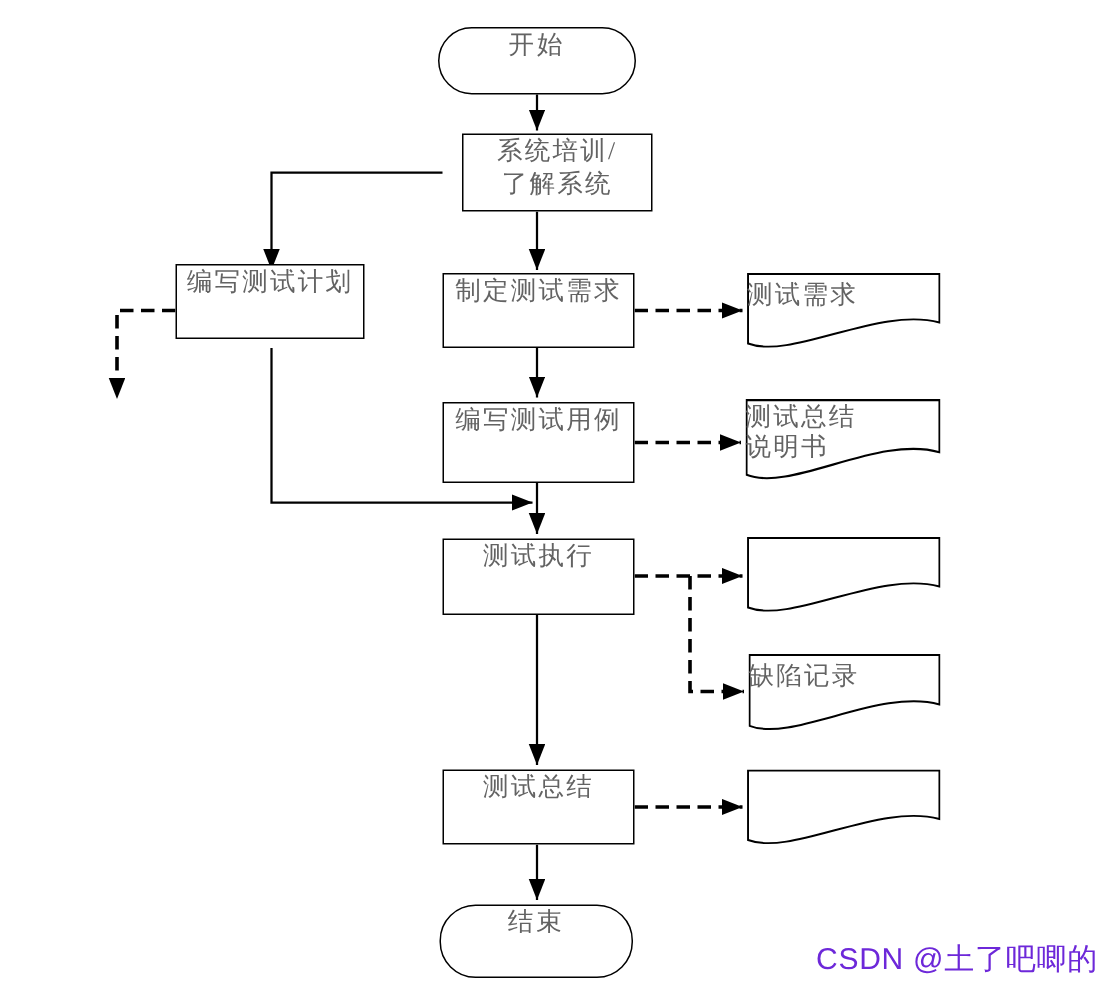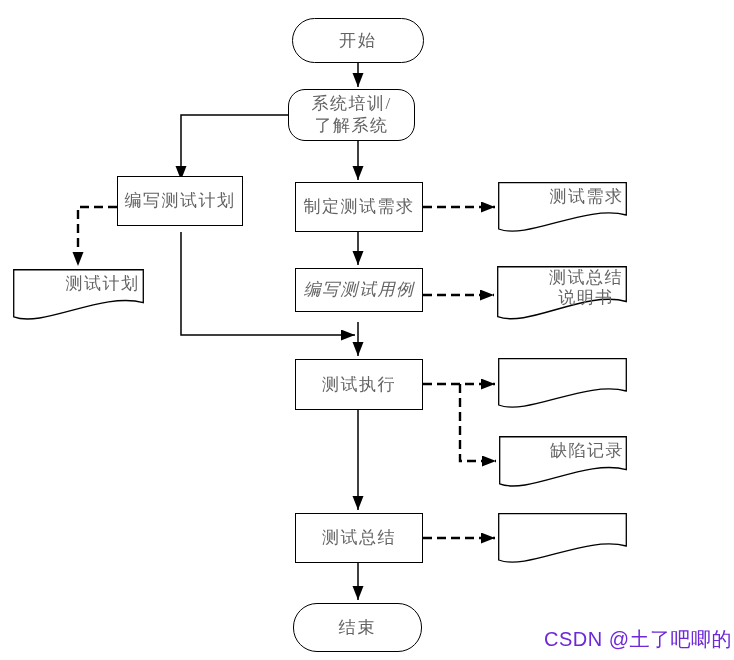--- a/index.html
+++ b/index.html
@@ -6,45 +6,45 @@
   .canvas {
     position:relative; width:734px; height:660px; background:#ffffff;
     font-family:"Liberation Serif","DejaVu Serif",serif; overflow:hidden;
   }
   .connector-layer { position:absolute; left:0; top:0; width:734px; height:660px; pointer-events:none; }
   .connector-layer polyline { fill:none; stroke:#000000; }
   .connector-layer .solid  { stroke-width:1.5; }
   .connector-layer .dashed { stroke-width:2.4; stroke-dasharray:9 5; }
 
   .node {
-    position:absolute; display:flex; align-items:center; justify-content:center;
+    position:absolute; display:flex; justify-content:center;
     color:#636363; font-size:17px; letter-spacing:1.5px; text-align:center;
     white-space:pre-line; line-height:22px; box-sizing:border-box; background:#ffffff;
   }
   .process    { border:1.5px solid #000000; }
   .terminator { border:1.5px solid #000000; border-radius:24px; letter-spacing:2px; }
 
   .doc { position:absolute; }
   .doc-shape { position:absolute; left:0; top:0; width:100%; height:100%; }
   .doc-shape path { fill:#ffffff; stroke:#000000; stroke-width:1.3; }
   .doc-label {
     position:absolute; left:0; right:0; top:5px; color:#636363;
-    font-size:17px; letter-spacing:1.5px; text-align:center;
-    white-space:pre-line; line-height:20px;margin-left:48px;
+    font-size:17px; letter-spacing:1.5px; 
+    white-space:pre-line; line-height:20px;
   }
   .doc-label.two-line { top:2px; }
 
   
   #n-start      { left:292px; top:18px;  width:132px; height:45px; }
-  #n-training   { left:288px; top:89px;  width:127px; height:52px;border-radius:17px; }
+  #n-training   { left:308px; top:89px;  width:127px; height:52px; }
   #n-write-plan { left:117px; top:176px; width:126px; height:50px; }
   #n-define-req { left:295px; top:182px; width:128px; height:50px; }
   #n-doc-req    { left:498px; top:182px; width:129px; height:53px; }
   #n-doc-plan   { left:13px;  top:269px; width:131px; height:54px; }
-  #n-write-cases{ left:295px; top:268px; width:128px; height:44px;font-style:italic; }
+  #n-write-cases{ left:295px; top:268px; width:128px; height:54px; }
   #n-doc-case   { left:497px; top:266px; width:130px; height:57px; }
   #n-exec       { left:295px; top:359px; width:128px; height:51px; }
   #n-doc-record { left:498px; top:358px; width:129px; height:53px; }
   #n-doc-defect { left:499px; top:436px; width:128px; height:54px; }
   #n-summary    { left:295px; top:513px; width:128px; height:50px; }
   #n-doc-report { left:498px; top:513px; width:129px; height:53px; }
   #n-end        { left:293px; top:603px; width:129px; height:49px; }
 
   .watermark {
     position:absolute; left:544px; top:626px; width:190px;
@@ -99,26 +99,20 @@
     <span>制定测试需求</span>
   </div>
 
   <div class="doc" id="n-doc-req">
     <svg class="doc-shape" viewBox="0 0 129 53" preserveAspectRatio="none">
       <path d="M0.7,0.7 L128.3,0.7 L128.3,33 C88,22 30,58 0.7,47 Z"></path>
     </svg>
     <div class="doc-label">测试需求</div>
   </div>
 
-  <div class="doc" id="n-doc-plan">
-    <svg class="doc-shape" viewBox="0 0 129 53" preserveAspectRatio="none">
-      <path d="M0.7,0.7 L128.3,0.7 L128.3,33 C88,22 30,58 0.7,47 Z"></path>
-    </svg>
-    <div class="doc-label">测试计划</div>
-  </div>
 
   <div class="node process" id="n-write-cases">
     <span>编写测试用例</span>
   </div>
 
   <div class="doc" id="n-doc-case">
     <svg class="doc-shape" viewBox="0 0 129 53" preserveAspectRatio="none">
       <path d="M0.7,0.7 L128.3,0.7 L128.3,33 C88,22 30,58 0.7,47 Z"></path>
     </svg>
     <div class="doc-label two-line">测试总结

